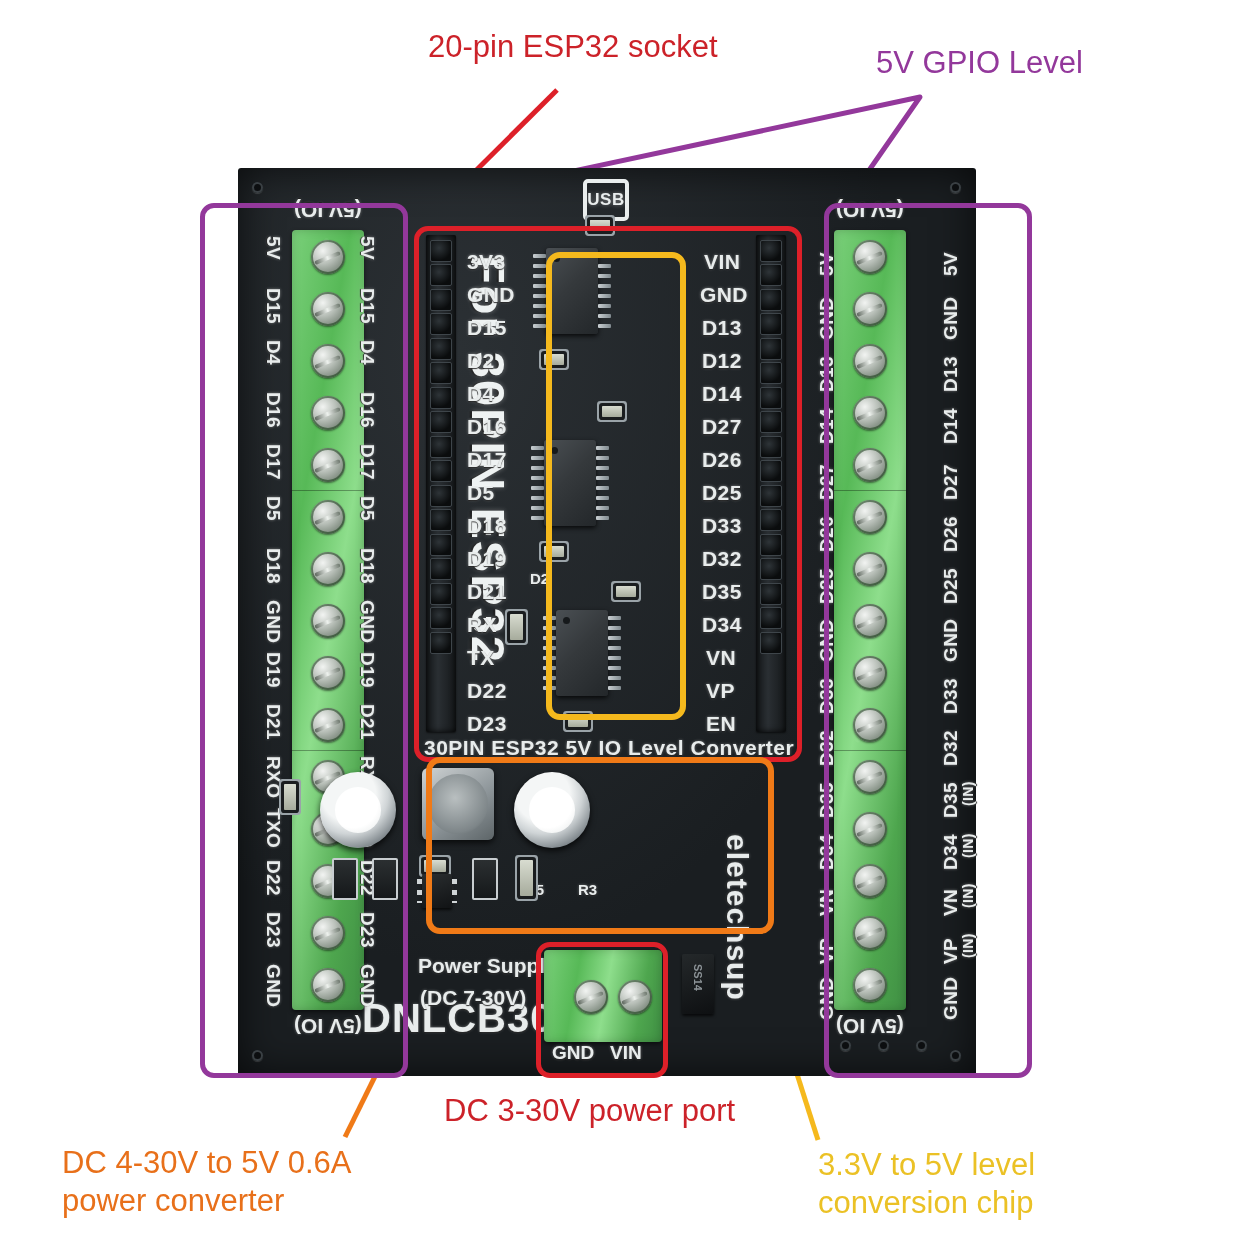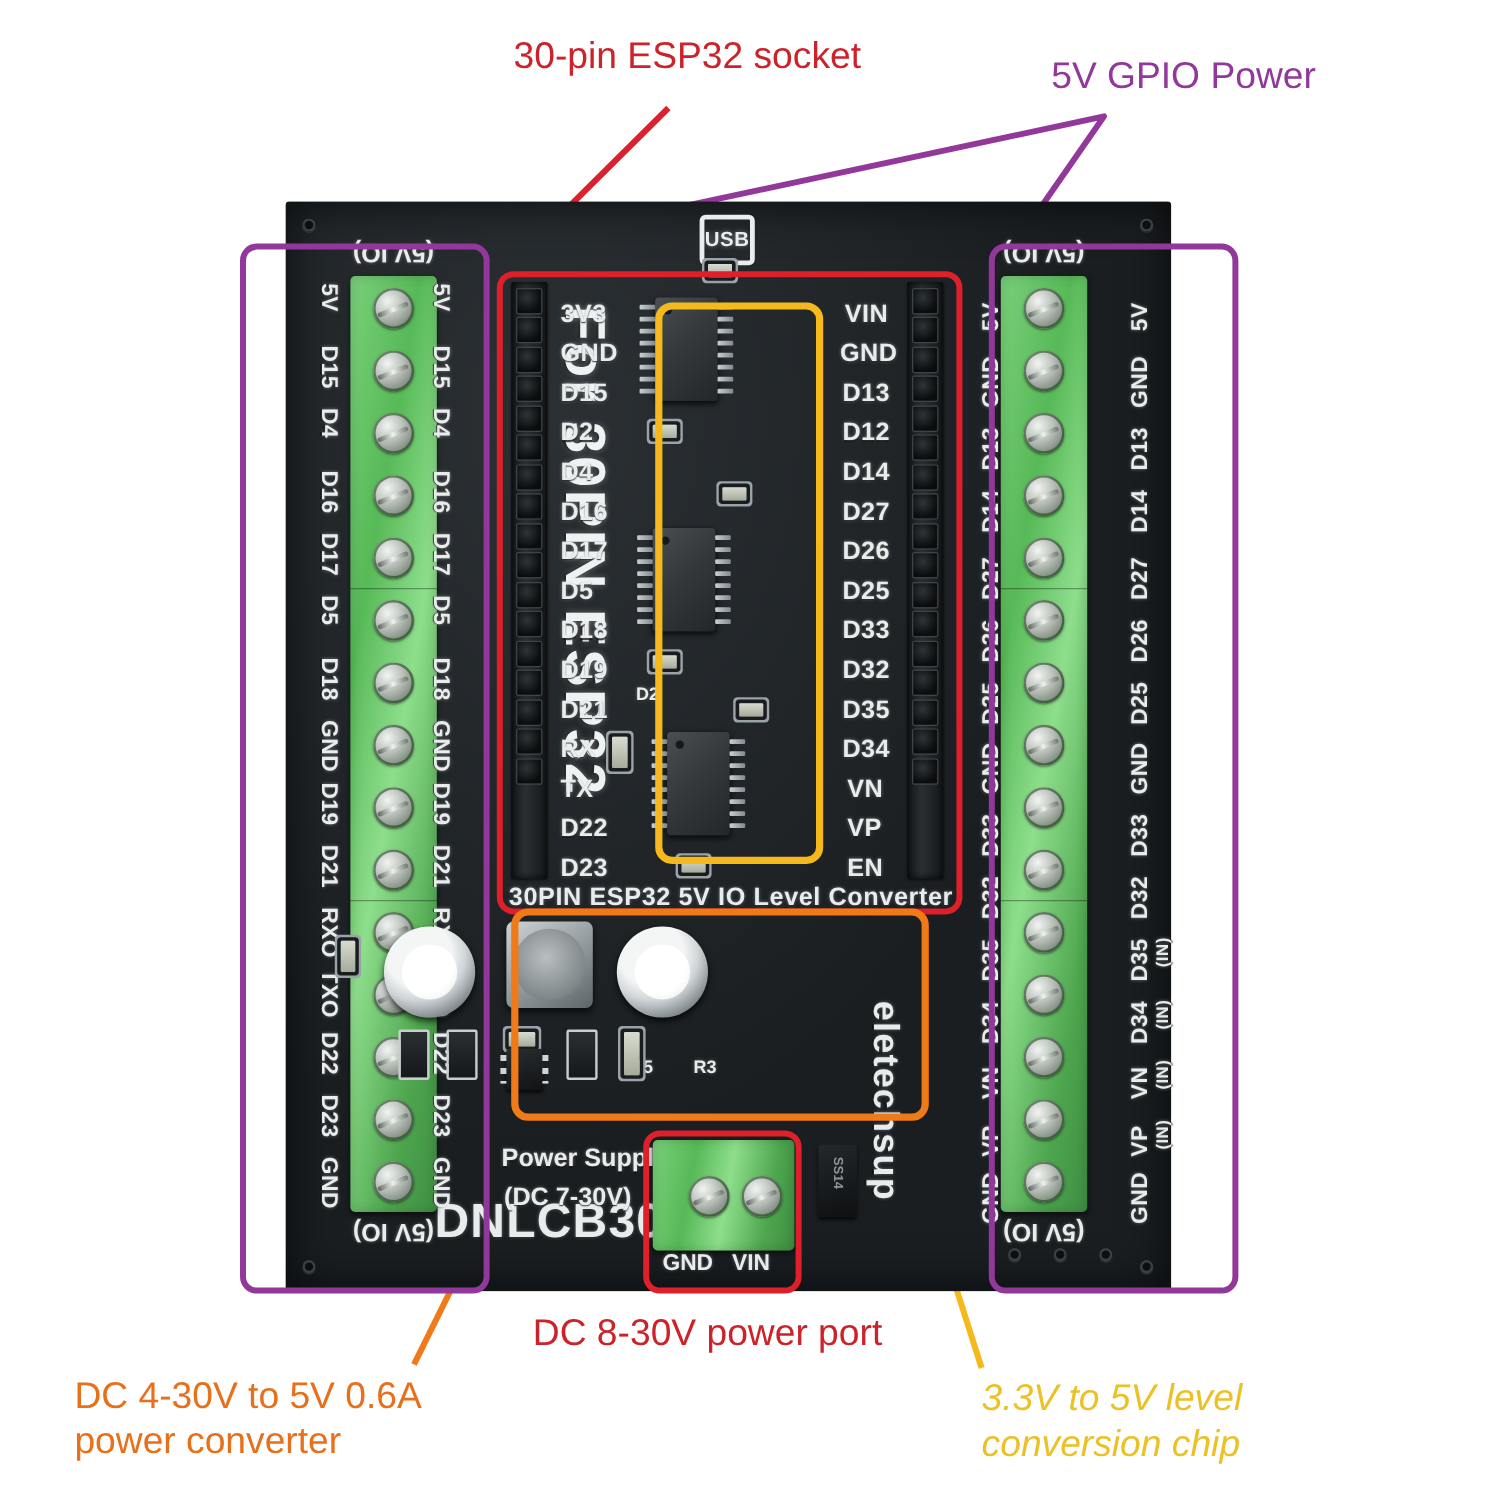--- a/index.html
+++ b/index.html
@@ -16,21 +16,21 @@
   .anno-label { position: absolute; white-space: pre-line; line-height: 1.22; font-weight: 400; }
   .c-red    { color: #cc2229; }
   .c-purple { color: #93389b; }
   .c-orange { color: #e8701a; }
   .c-yellow { color: #ebc125; }
 
   #lbl-socket   { left: 428px; top: 28px;   font-size: 31px; }
   #lbl-gpio     { left: 876px; top: 44px;   font-size: 31px; }
   #lbl-dcport   { left: 444px; top: 1092px; font-size: 31px; }
   #lbl-conv     { left: 62px;  top: 1144px; font-size: 31px; }
-  #lbl-chip     { left: 818px; top: 1146px; font-size: 31px; font-style: italic; }
+  #lbl-chip     { left: 818px; top: 1146px; font-size: 31px; }
 
   
   #board {
     position: absolute; left: 238px; top: 168px;
     width: 738px; height: 908px;
     background: #1d2124;
     background-image:
       radial-gradient(ellipse at 30% 20%, #2b3034 0%, #1a1e21 60%),
       linear-gradient(160deg, #24282c 0%, #15181a 100%);
     border-radius: 3px;
@@ -509,21 +509,21 @@
 
   </div>
 
   <div class="anno-box b-purple" style="left:200px; top:203px; width:208px; height:875px; border-width:5px;"></div>
   <div class="anno-box b-purple" style="left:824px; top:203px; width:208px; height:875px; border-width:5px;"></div>
   <div class="anno-box b-red" style="left:414px; top:226px; width:388px; height:536px; border-width:5px;"></div>
   <div class="anno-box b-yellow" style="left:546px; top:252px; width:140px; height:468px; border-width:6px;"></div>
   <div class="anno-box b-orange" style="left:426px; top:757px; width:348px; height:177px; border-width:6px;"></div>
   <div class="anno-box b-red" style="left:536px; top:942px; width:132px; height:136px; border-width:5px;"></div>
 
-  <div id="lbl-socket" class="anno-label c-red">30-pin ESP32 socket</div>
-  <div id="lbl-gpio" class="anno-label c-purple">5V GPIO Power</div>
-  <div id="lbl-dcport" class="anno-label c-red">DC 8-30V power port</div>
+  <div id="lbl-socket" class="anno-label c-red">20-pin ESP32 socket</div>
+  <div id="lbl-gpio" class="anno-label c-purple">5V GPIO Level</div>
+  <div id="lbl-dcport" class="anno-label c-red">DC 3-30V power port</div>
   <div id="lbl-conv" class="anno-label c-orange">DC 4-30V to 5V 0.6A
 power converter</div>
   <div id="lbl-chip" class="anno-label c-yellow">3.3V to 5V level
 conversion chip</div>
 
 </div>
 
 </body></html>

